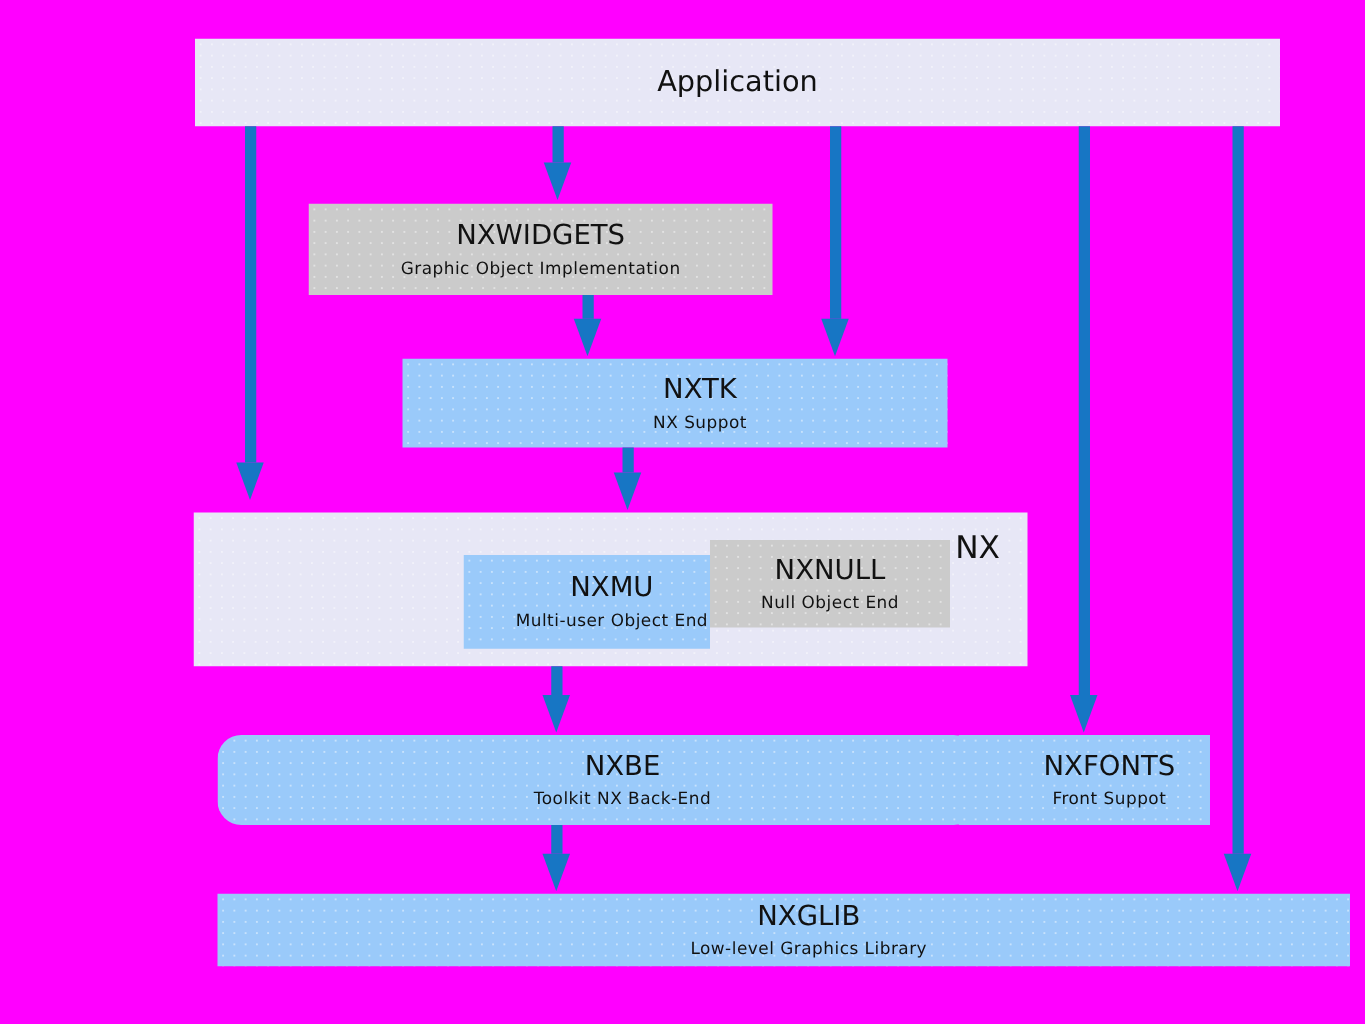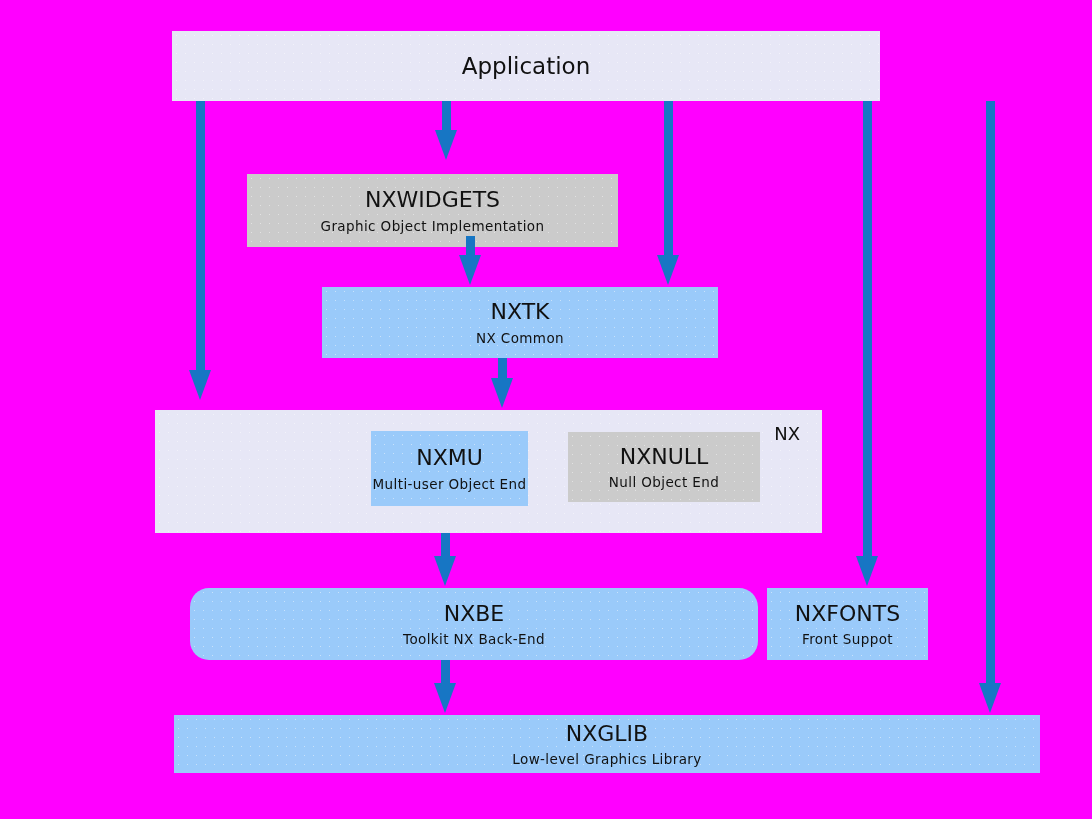--- a/index.html
+++ b/index.html
@@ -13,72 +13,72 @@
   .box{
     position:absolute; display:flex; flex-direction:column;
     align-items:center; justify-content:center; text-align:center;
     background-size:9px 9px;
   }
   .dots{
     background-image:radial-gradient(rgba(255,255,255,.45) .8px, transparent 1px);
   }
   .fill-panel{background-color:var(--panel);}
   .fill-gray{background-color:var(--gray);}
-  .fill-blue{background-color:var(--blue);}
+  .fill-blue{background-color:var(--blue);padding-left:40px;}
   .t{font-size:22px; line-height:1.15;}
   .t-lg{font-size:23px;}
   .s{font-size:13.5px; letter-spacing:.4px; margin-top:5px;text-align:center;}
   .nx-label{
-    position:absolute; top:13px; right:22px; font-size:18px;
+    position:absolute; top:13px; right:22px; font-size:25px;
   }
   .arrow{
     position:absolute; width:22px; display:flex; flex-direction:column; align-items:center;
   }
   .arrow .shaft{width:9px; flex:1; background:var(--arrow);}
   .arrow .head{
     width:0; height:0;
     border-left:11px solid transparent; border-right:11px solid transparent;
     border-top:30px solid var(--arrow);
   }
 </style>
 </head>
 <body>
 
 <div id="canvas">
 
-  <div class="box fill-panel dots" style="left:172px; top:31px; width:708px; height:70px;">
+  <div class="box fill-panel dots" style="left:156px; top:31px; width:868px; height:70px;">
     <div class="t t-lg">Application</div>
   </div>
 
-  <div class="box fill-gray dots" style="left:247px; top:163px; width:371px; height:73px;margin-top:11px;">
+  <div class="box fill-gray dots" style="left:247px; top:163px; width:371px; height:73px;">
     <div class="t">NXWIDGETS</div>
     <div class="s">Graphic Object Implementation</div>
   </div>
 
   <div class="box fill-blue dots" style="left:322px; top:287px; width:396px; height:71px;">
     <div class="t">NXTK</div>
-    <div class="s">NX Common</div>
+    <div class="s">NX Suppot</div>
   </div>
 
   <div class="box fill-panel dots" style="left:155px; top:410px; width:667px; height:123px;">
     <div class="nx-label">NX</div>
   </div>
 
 
-  <div class="box fill-blue dots" style="left:371px; top:431px; width:157px; height:75px;">
+  <div class="box fill-blue dots" style="left:371px; top:444px; width:157px; height:75px;">
     <div class="t">NXMU</div>
     <div class="s">Multi-user Object End</div>
   </div>
 
   <div class="box fill-gray dots" style="left:568px; top:432px; width:192px; height:70px;">
     <div class="t">NXNULL</div>
     <div class="s">Null Object End</div>
   </div>
 
-  <div class="box fill-blue dots" style="left:190px; top:588px; width:568px; height:72px;border-radius:19px;">
+  <div class="box fill-blue dots" style="left:174px; top:588px; width:568px; height:72px;border-radius:19px;">
     <div class="t">NXBE</div>
     <div class="s">Toolkit NX Back-End</div>
   </div>
 
   <div class="box fill-blue dots" style="left:767px; top:588px; width:161px; height:72px;">
     <div class="t">NXFONTS</div>
     <div class="s">Front Suppot</div>
   </div>
 
   <div class="box fill-blue dots" style="left:174px; top:715px; width:866px; height:58px;">

